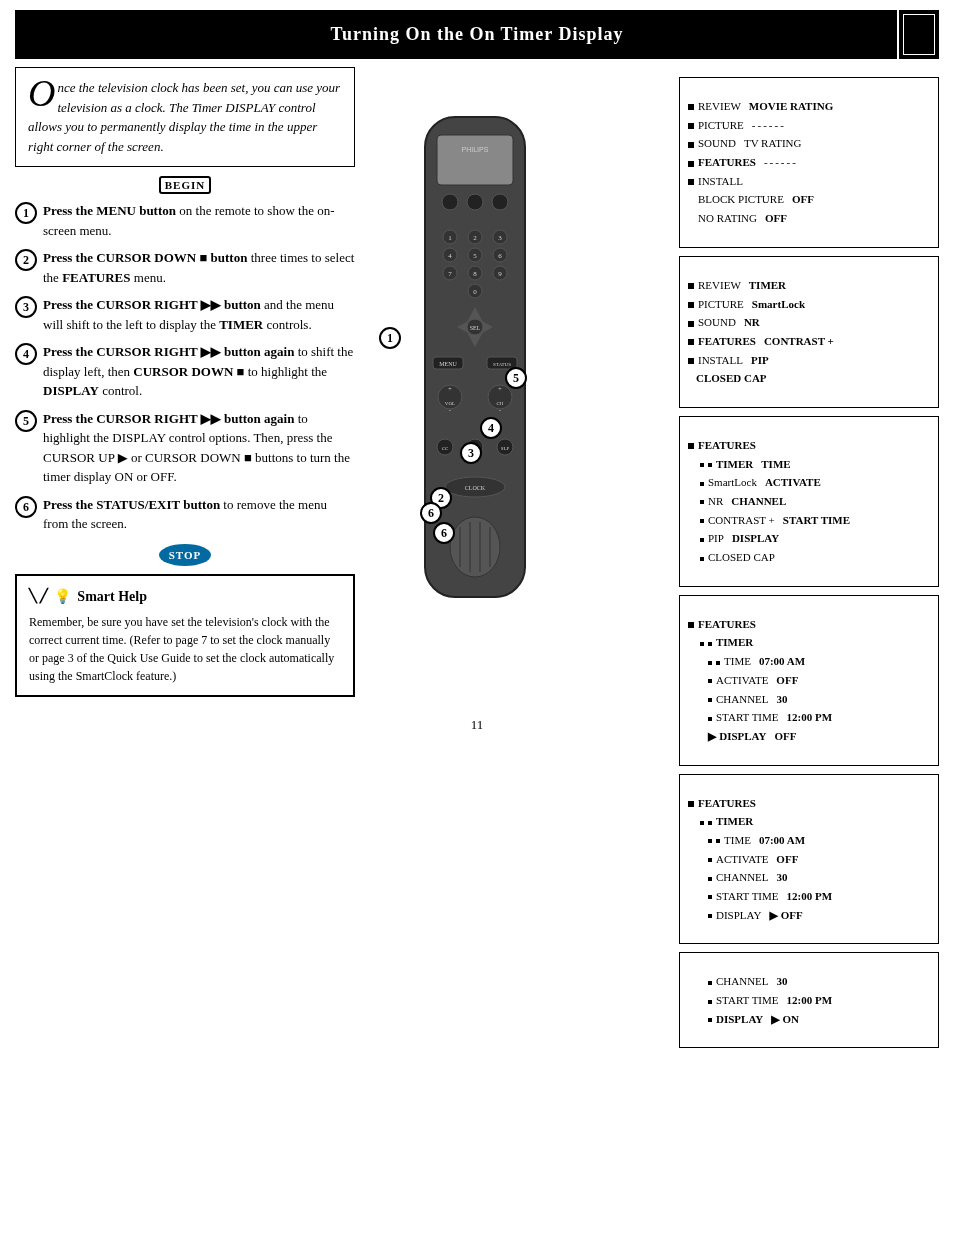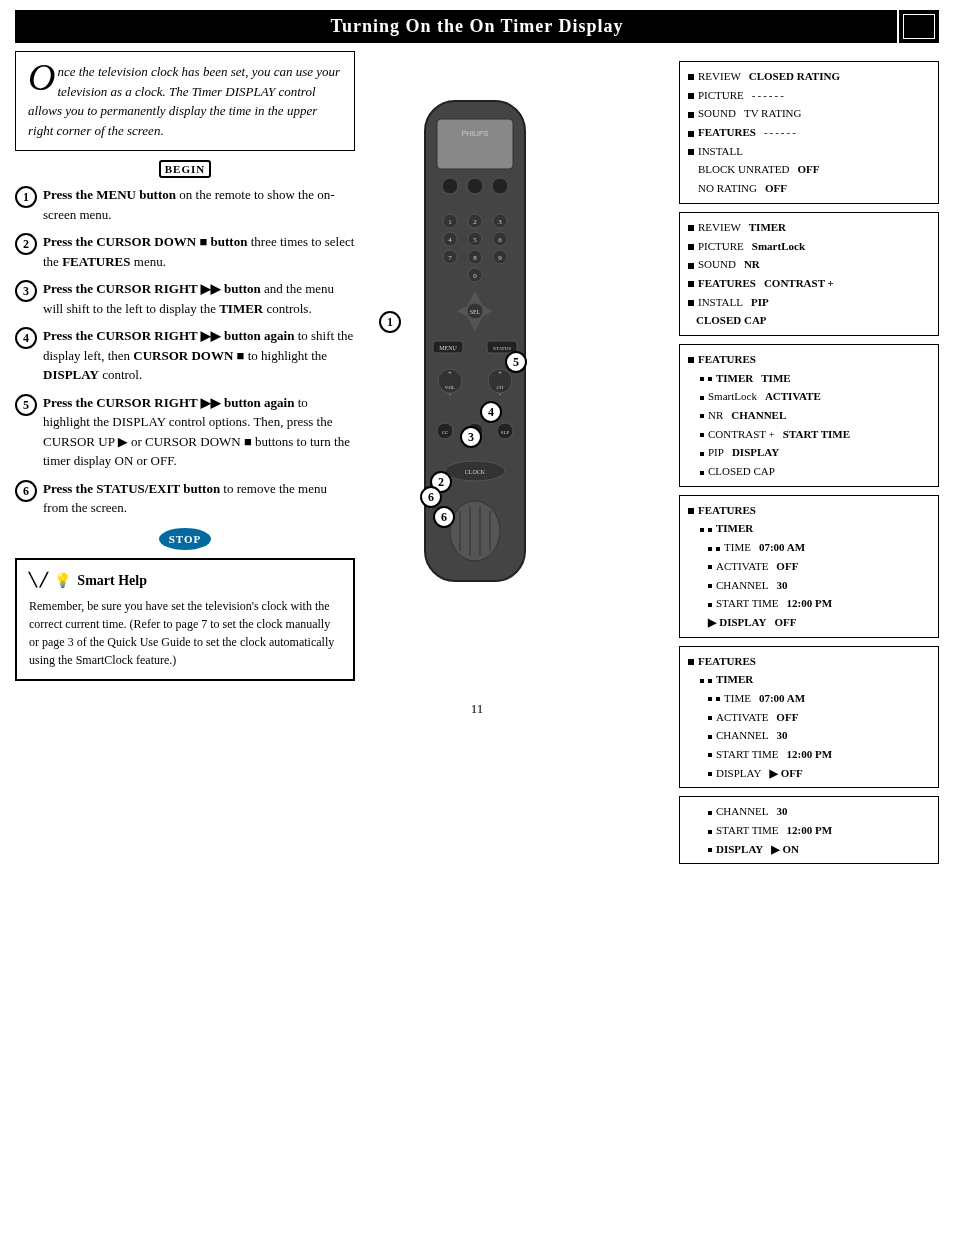--- a/index.html
+++ b/index.html
@@ -10,21 +10,21 @@
       font-family: 'Times New Roman', Times, serif;
       font-size: 13px;
       color: #000;
     }
 
     
     .page-header {
       background: #000;
       color: #fff;
       text-align: center;
-      padding: 6px 0;
+      padding: 14px 0;
       font-size: 18px;
       font-weight: bold;
       letter-spacing: 1px;
       position: relative;
       margin: 10px 15px 0 15px;
     }
 
     
     .main-layout {
       display: flex;
@@ -204,21 +204,21 @@
       right: 0;
       top: 10px;
       width: 260px;
       display: flex;
       flex-direction: column;
       gap: 2px;
     }
 
     .screen-box {
       border: 1.5px solid #000;
-      padding: 5px 8px;
+      padding: 19px 8px;
       font-size: 11px;
       line-height: 1.7;
       background: #fff;
       position: relative;
     }
 
     .screen-box .row {
       display: flex;
       gap: 8px;
     }
@@ -399,40 +399,40 @@
             <line x1="95" y1="420" x2="95" y2="460" stroke="#333" stroke-width="1"></line>
           </svg>
 
         </div>
 
         <div class="menus-stack">
 
           <div class="screen-box" style="margin-bottom:6px;">
             <div class="row">
               <span><span class="menu-bullet"></span>REVIEW</span>
-              <span style="font-weight:bold;">CLOSED RATING</span>
+              <span style="font-weight:bold;">MOVIE RATING</span>
             </div>
             <div class="row">
               <span><span class="menu-bullet"></span>PICTURE</span>
               <span><span class="menu-dashes">------</span></span>
             </div>
             <div class="row">
               <span><span class="menu-bullet"></span>SOUND</span>
               <span style="font-weight:normal;">TV RATING</span>
             </div>
             <div class="row">
               <span><span class="menu-bullet"></span><b>FEATURES</b></span>
               <span><span class="menu-dashes">------</span></span>
             </div>
             <div class="row">
               <span><span class="menu-bullet"></span>INSTALL</span>
               <span style="font-weight:bold;"></span>
             </div>
             <div class="row">
-              <span style="padding-left:10px;">BLOCK UNRATED</span>
+              <span style="padding-left:10px;">BLOCK PICTURE</span>
               <span style="font-weight:bold;">OFF</span>
             </div>
             <div class="row">
               <span style="padding-left:10px;">NO RATING</span>
               <span style="font-weight:bold;">OFF</span>
             </div>
           </div>
 
           <div class="screen-box" style="margin-bottom:6px;">
             <div class="row">

